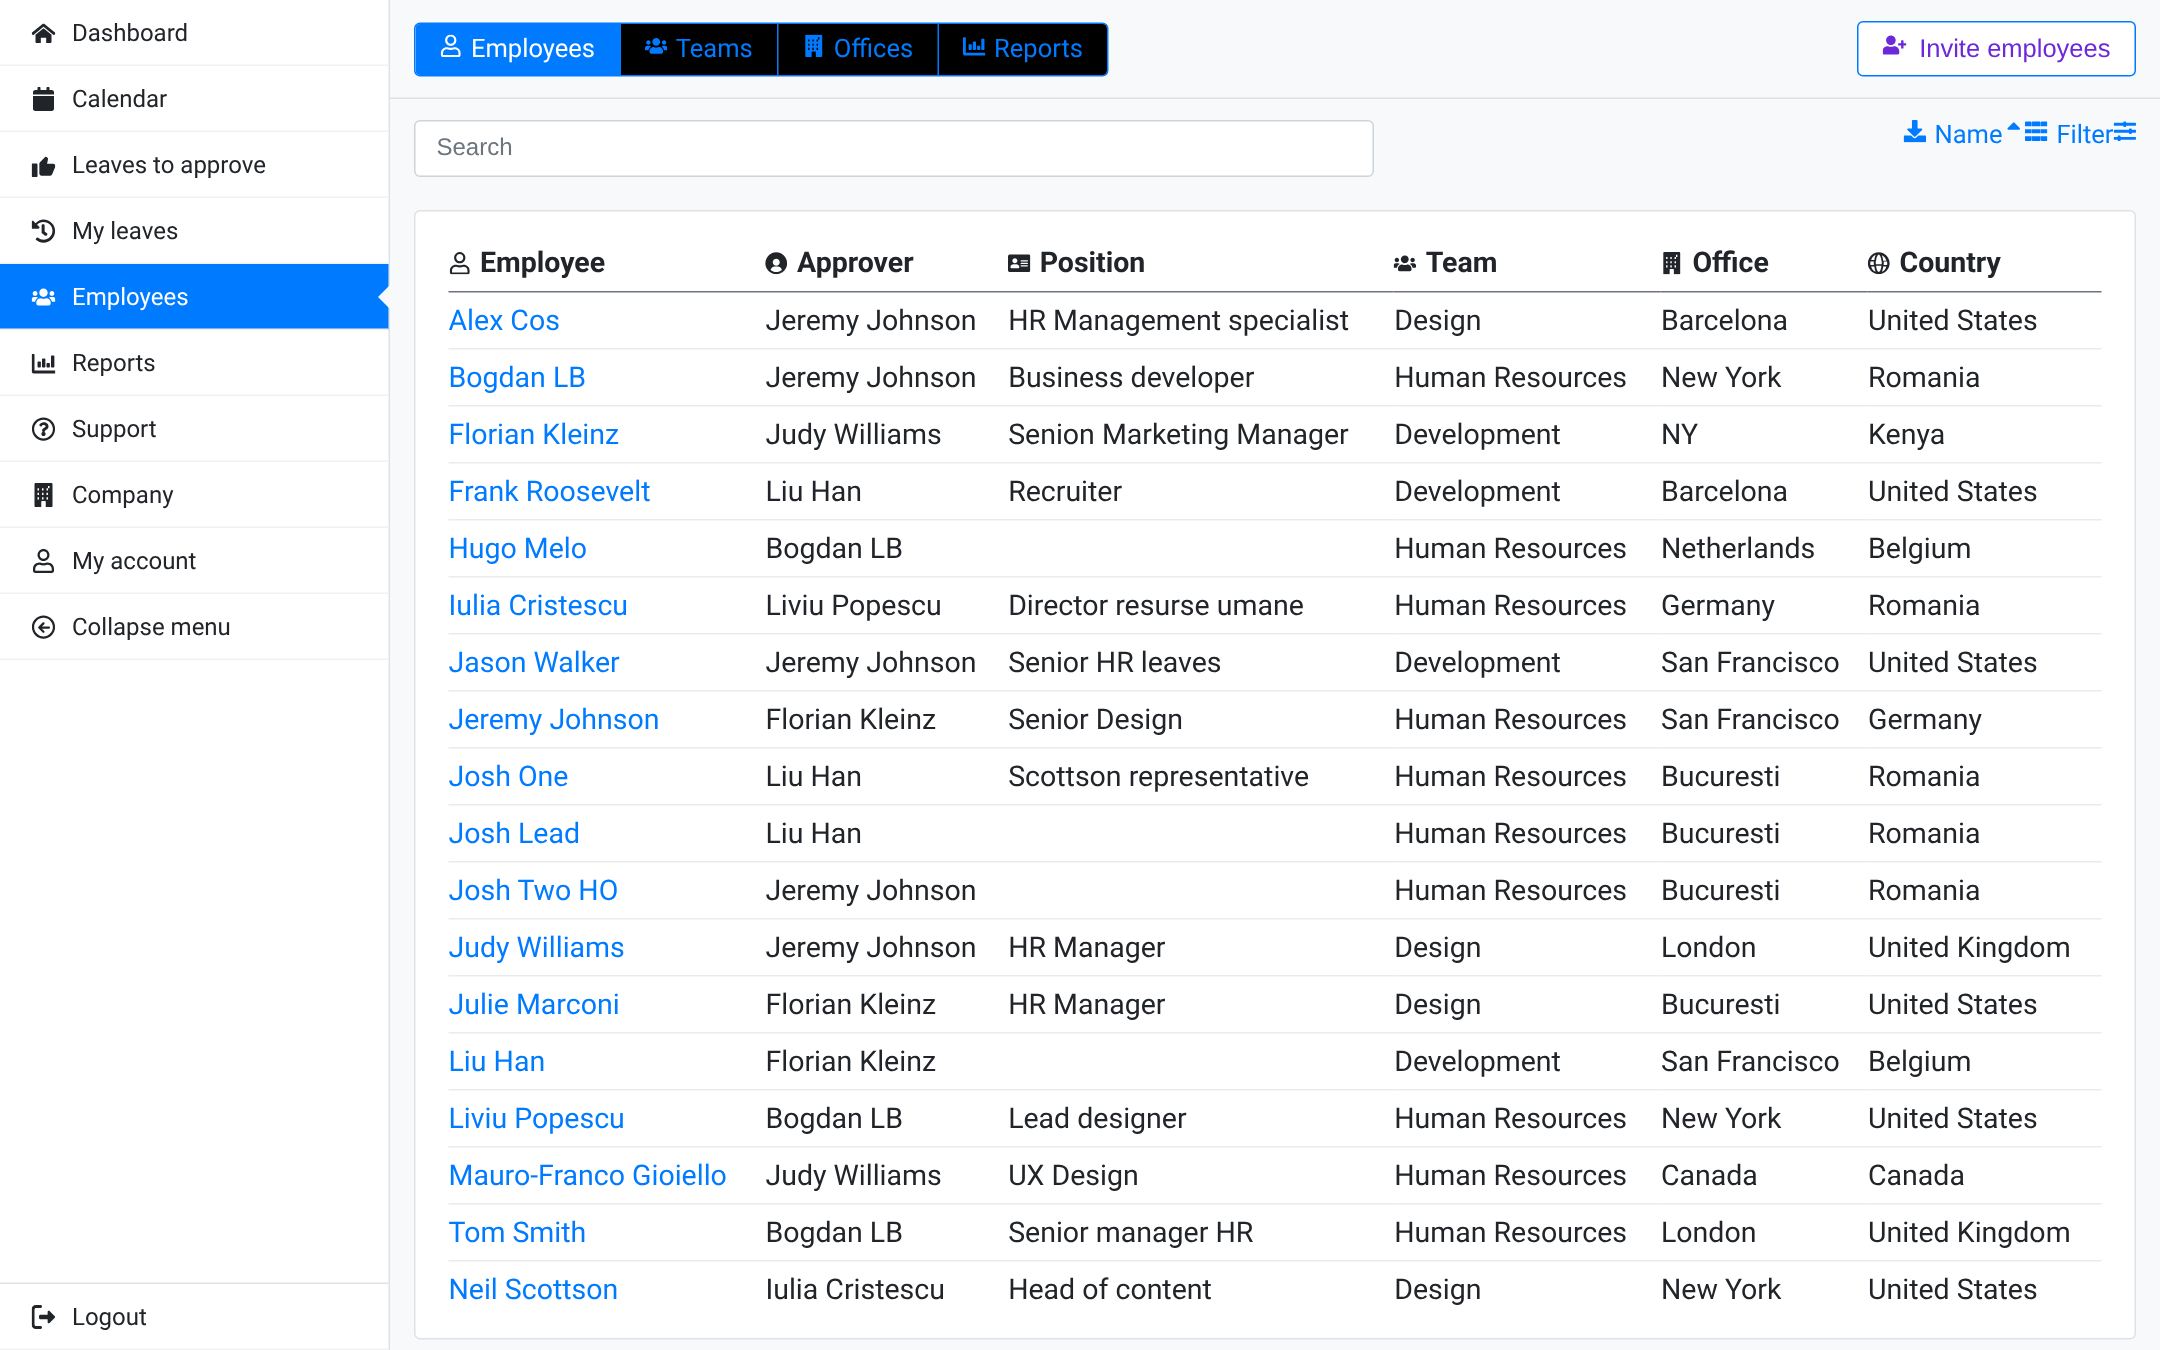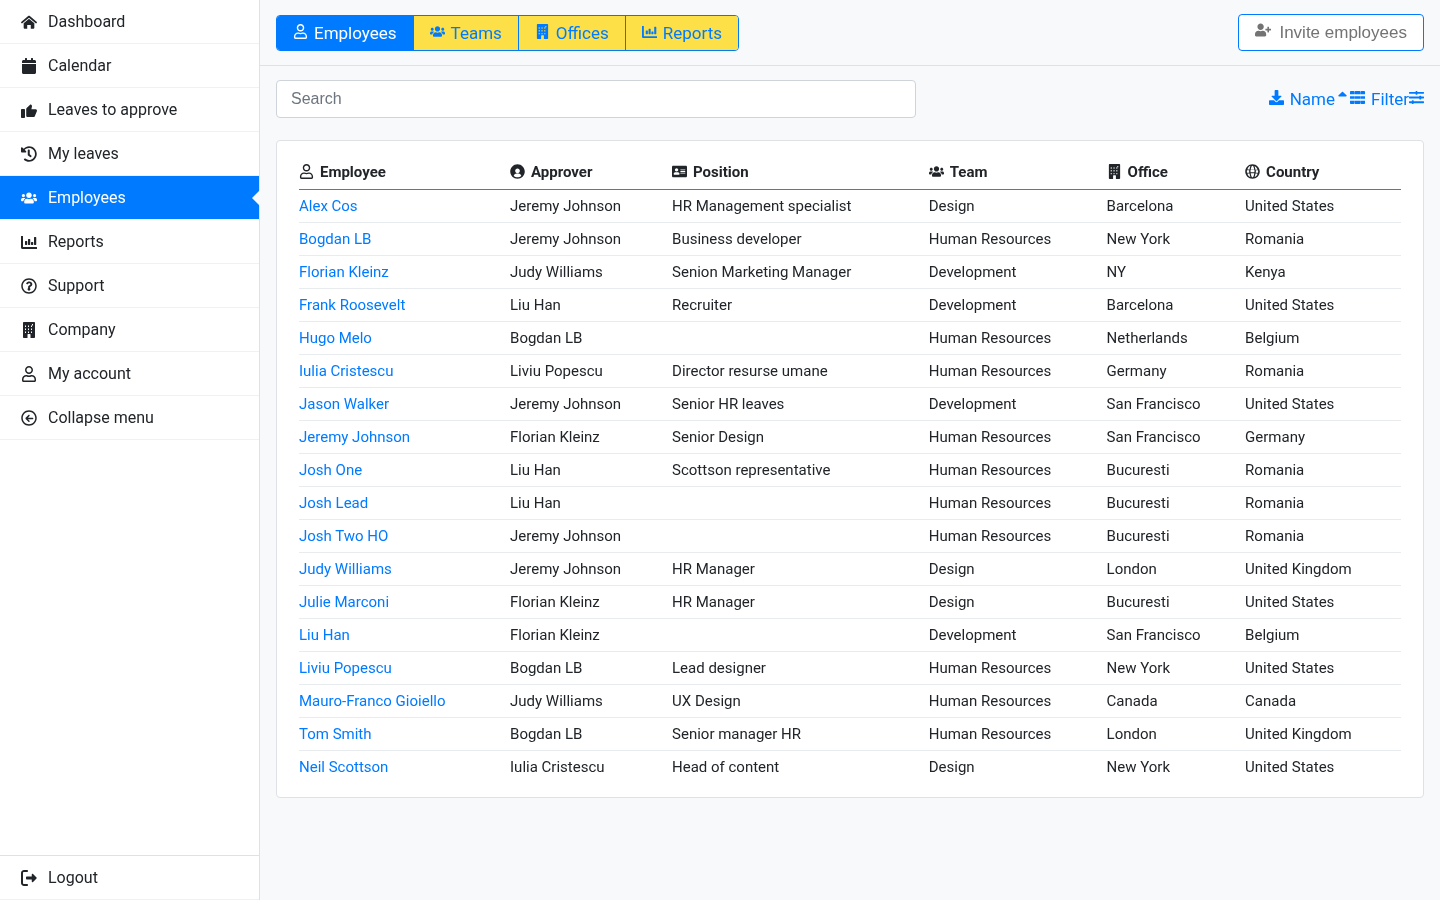--- a/index.html
+++ b/index.html
@@ -69,45 +69,45 @@
     border: 1px solid #007bff;
     border-radius: 4px;
     overflow: hidden;
   }
   .tab {
     display: inline-flex;
     align-items: center;
     gap: 6px;
     padding: 7px 16px;
     color: #007bff;
-    background: #fde047;
+    background: #000000;
     border-right: 1px solid #007bff;
     cursor: pointer;
     font-size: 17px;
   }
   .tab:last-child { border-right: none; }
   .tab.active { background: #007bff; color: #fff; }
   .tab-icon svg { width: 15px; height: 15px; fill: currentColor; }
   .btn-outline {
     display: inline-flex;
     align-items: center;
     gap: 8px;
     padding: 7px 16px;
     border: 1px solid #007bff;
-    color: #737373;
+    color: #6d28d9;
     background: #fff;
     border-radius: 4px;
     cursor: pointer;
     font-size: 17px;
   }
   .btn-outline svg { width: 16px; height: 16px; fill: currentColor; }
 
   .toolbar {
     display: flex;
-    align-items: center;
+    align-items: flex-start;
     justify-content: space-between;
     padding: 14px 16px 6px 16px;
     gap: 16px;
   }
   .search-input {
     width: 640px;
     padding: 9px 14px;
     border: 1px solid #ced4da;
     border-radius: 4px;
     font-size: 16px;
@@ -134,21 +134,21 @@
   .card {
     background: #fff;
     border: 1px solid #dee2e6;
     border-radius: 4px;
     margin: 16px;
     padding: 14px 22px;
   }
   table.emp-table {
     width: 100%;
     border-collapse: collapse;
-    font-size: 15px;
+    font-size: 19px;
   }
   .emp-table th {
     text-align: left;
     font-weight: 700;
     padding: 8px 6px 8px 0;
     border-bottom: 1px solid #6c757d;
     white-space: nowrap;
   }
   .emp-table th .col-icon { margin-right: 6px; display: inline-flex; vertical-align: -2px;}
   .emp-table th .col-icon svg { width: 15px; height: 15px; fill: currentColor; }

